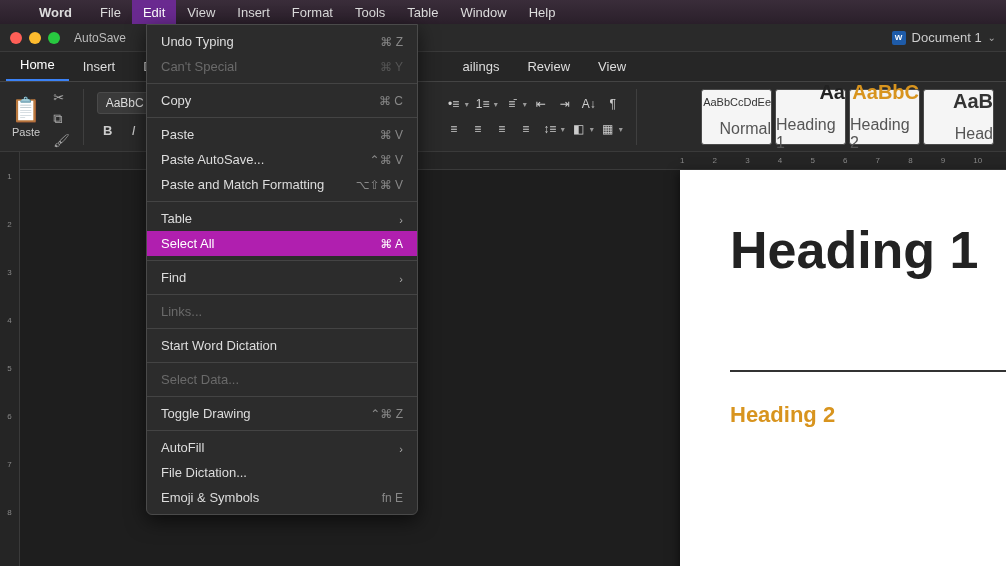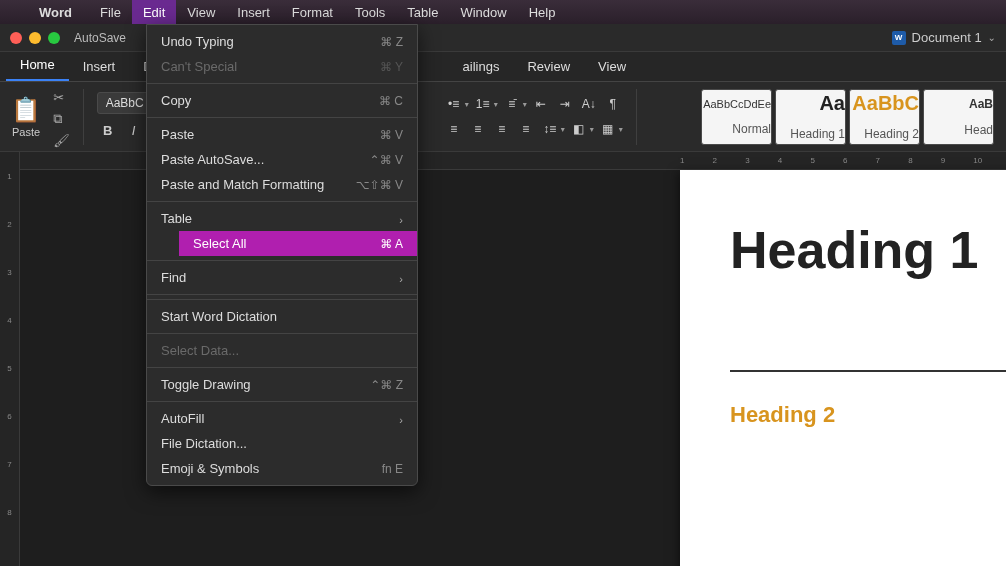--- a/index.html
+++ b/index.html
@@ -32,37 +32,37 @@
 .bold { font-weight:bold; } .ital { font-style:italic; }
 .para-group { display:flex; flex-direction:column; gap:5px; padding:0 4px; }
 .pico { width:20px; height:20px; display:flex; align-items:center; justify-content:center; color:#ccc; font-size:12px; }
 .caret { font-size:8px; color:#999; margin-left:-3px; }
 .styles { display:flex; gap:3px; margin-left:auto; padding-right:6px; }
 .style-box { width:71px; height:56px; background:#3a3a3a; border:1px solid #4a4a4a; border-radius:3px; display:flex; flex-direction:column; align-items:flex-end; justify-content:center; gap:12px; cursor:default; }
 .style-box.white { background:#f5f5f5; }
 .style-prev { font-size:11px; color:#333; }
 .style-prev.h1 { font-size:20px; font-weight:bold; color:#222; }
 .style-prev.h2 { font-size:20px; font-weight:bold; color:#d8941e; }
-.style-prev.h3 { font-size:12px; font-weight:bold; color:#333; }
-.style-label { font-size:12px; color:#aaa; }
+.style-prev.h3 { font-size:20px; font-weight:bold; color:#333; }
+.style-label { font-size:16px; color:#aaa; }
 .style-box.white .style-label { color:#555; }
 .workspace { position:absolute; top:152px; left:0; right:0; bottom:0; display:flex; }
 .vruler { width:20px; background:#252525; border-right:1px solid #3a3a3a; color:#888; font-size:8px; display:flex; flex-direction:column; align-items:center; padding-top:20px; }
 .vruler div { height:48px; }
 .canvas-area { flex:1; background:#1e1e1e; position:relative; overflow:hidden; }
 .hruler { position:absolute; top:0; left:0; right:0; height:18px; background:#252525; border-bottom:1px solid #3a3a3a; display:flex; align-items:center; color:#888; font-size:8px; padding-left:660px; }
 .hruler span { display:inline-block; width:48px; }
 .page { position:absolute; left:660px; top:18px; width:680px; min-height:560px; background:#fff; padding:50px 50px; box-shadow:-2px 2px 10px rgba(0,0,0,0.5); }
 .page h1 { font-size:52px; font-weight:800; color:#222; margin-bottom:30px; }
 .page hr { border:none; border-top:2px solid #333; margin:90px 0 30px 0; }
 .page h2 { font-size:22px; font-weight:700; color:#d8941e; }
 .dropdown { position:absolute; left:146px; top:24px; width:272px; background:#2c2c2c; border:1px solid #4a4a4a; border-radius:0 0 6px 6px; box-shadow:0 6px 20px rgba(0,0,0,0.6); z-index:100; padding:4px 0; }
 .ditem { display:flex; align-items:flex-end; padding:5px 14px; color:#ddd; font-size:13px; cursor:default; }
 .ditem.disabled { color:#6a6a6a; }
-.ditem.highlighted { background:#b01faf; color:#fff;margin-left:32px; }
+.ditem.highlighted { background:#b01faf; color:#fff; }
 .ditem .shortcut { margin-left:auto; color:#888; font-size:12px; }
 .ditem.disabled .shortcut { color:#555; }
 .ditem.highlighted .shortcut { color:#fff; }
 .ditem .arrow { margin-left:auto; font-size:11px; color:#aaa; }
 .dsep { height:1px; background:#444; margin:4px 0; }
 </style>
 </head>
 <body>
 
 <div class="menubar">
@@ -238,20 +238,23 @@
     <div class="ditem highlighted">
       <span>Select All</span>
       <span class="shortcut">⌘ A</span>
     </div>
     <div class="dsep"></div>
     <div class="ditem">
       <span>Find</span>
       <span class="arrow">›</span>
     </div>
     <div class="dsep"></div>
+    <div class="ditem disabled">
+      <span>Links...</span>
+    </div>
     <div class="dsep"></div>
     <div class="ditem">
       <span>Start Word Dictation</span>
     </div>
     <div class="dsep"></div>
     <div class="ditem disabled">
       <span>Select Data...</span>
     </div>
     <div class="dsep"></div>
     <div class="ditem">

